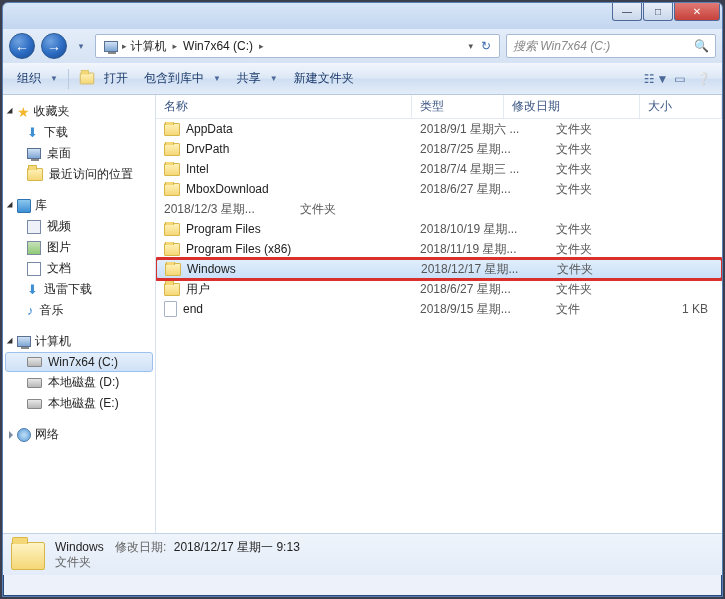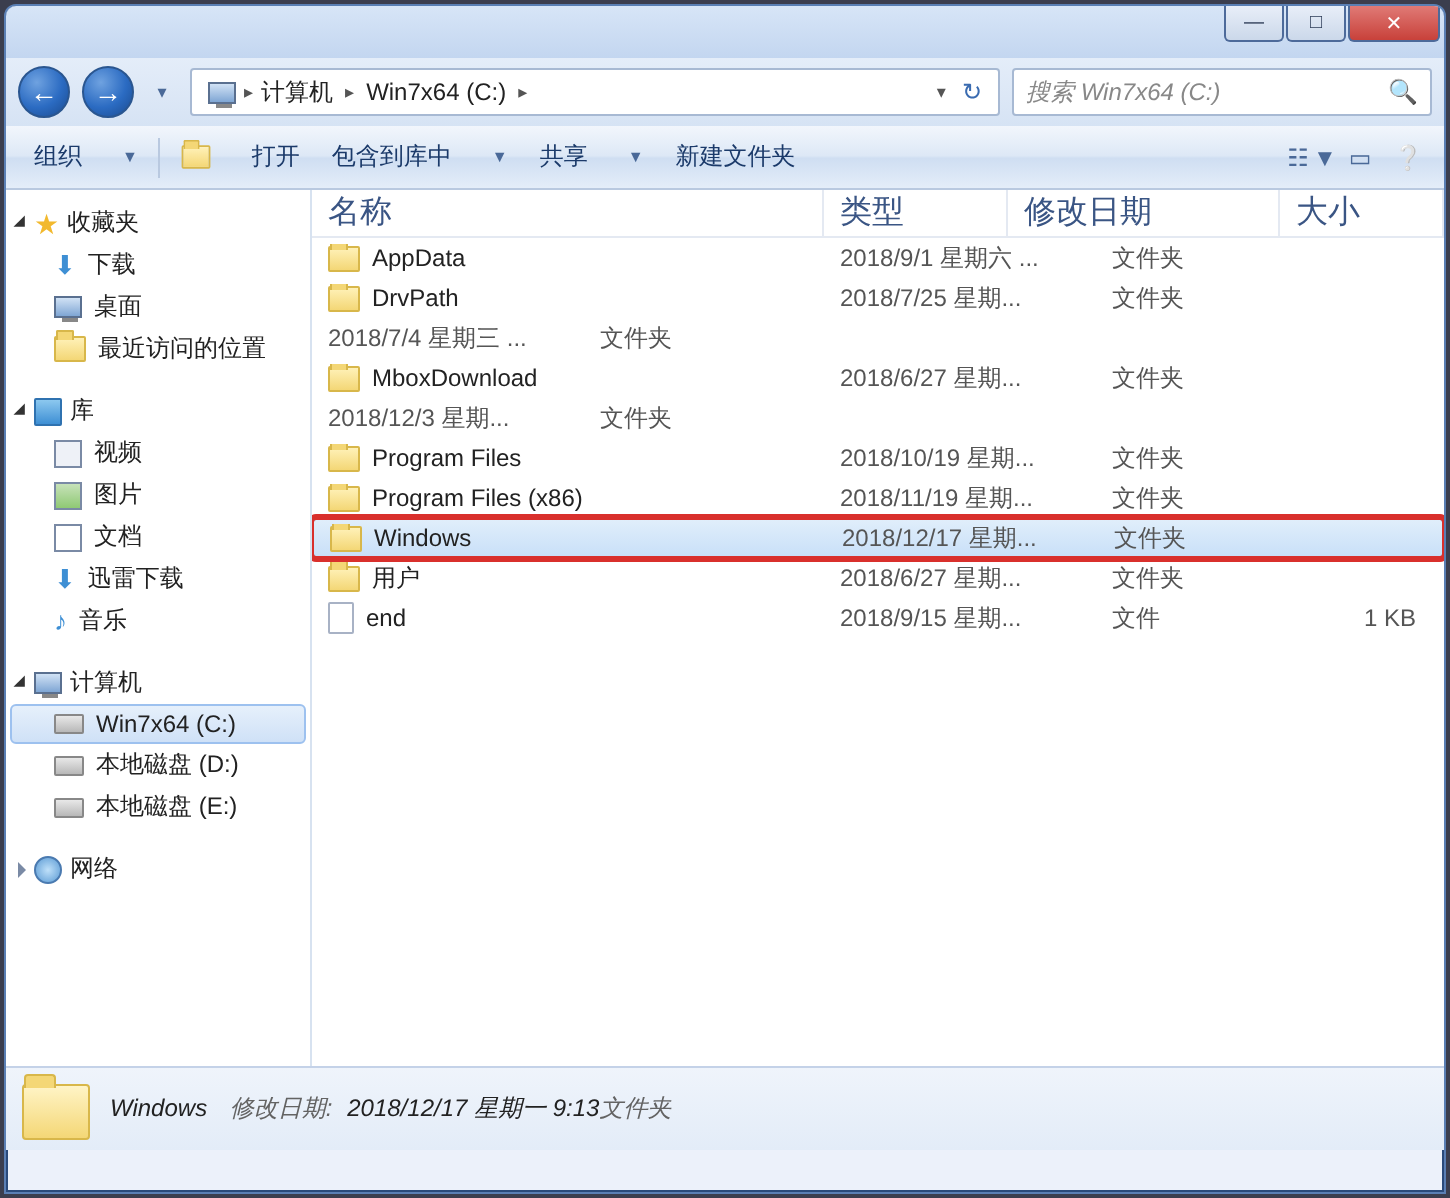--- a/index.html
+++ b/index.html
@@ -17,50 +17,50 @@
   .bc-seg{ display:flex; align-items:center; gap:4px; padding:0 4px;}
   .bc-arr{ color:#555; font-size:9px;}
   .bc-drop{ margin-left:auto; display:flex; align-items:center; gap:4px; color:#555;}
   .searchbox{ width:210px; height:24px; background:#fff; border:1px solid #a7b9d3; border-radius:2px; display:flex; align-items:center; font-size:12px; color:#888; font-style:italic; padding:0 6px; gap:6px;}
   .searchbox .mag{ margin-left:auto; color:#4a78c0; font-style:normal;}
   
   .menubar{ height:22px; background:linear-gradient(#f4f7fc,#e6edf7); border-top:1px solid #c4d2e8; border-bottom:1px solid #c4d2e8; display:flex; align-items:center; font-size:12px; gap:0;}
   .menuitem{ padding:0 9px; height:100%; display:flex; align-items:center; color:#222;}
   
   .toolbar{ height:32px; background:linear-gradient(#f2f6fc,#dde8f6 48%,#cfdef2 52%,#e4edf9); border-bottom:1px solid #b9c9e0; display:flex; align-items:center; font-size:12px; color:#1b3a6a; padding:0 6px;}
-  .tbitem{ padding:0 8px; height:24px; display:flex; align-items:center; gap:20px; border-radius:3px;text-align:center;}
+  .tbitem{ padding:0 8px; height:24px; display:flex; align-items:center; gap:9px; border-radius:3px;text-align:center;}
   .tbitem .dd{ font-size:8px; color:#4a6998;}
   .tbsep{ width:1px; height:20px; background:#b9c9e0; margin:0 2px;}
   .tbspacer{ flex:1;}
   .tbicon{ width:24px; height:24px; display:flex; align-items:center; justify-content:center; color:#4a6998;}
   
   .splitter{ display:flex; height:438px;}
   .navpane{ width:153px; background:#fff; border-right:1px solid #d7e2f0; overflow:hidden; padding:6px 2px; font-size:12px;}
   .navgroup{ margin-bottom:10px;}
   .navhead{ display:flex; align-items:center; gap:4px; padding:2px 4px; color:#222;}
   .navchild{ display:flex; align-items:center; gap:6px; padding:2px 4px 2px 22px; color:#222;}
   .navchild.sel{ background:linear-gradient(#e6f0fb,#cfe1f7); border:1px solid #9dc1ef; border-radius:3px; padding-left:21px;}
   .tri{ width:0;height:0;border-left:4px solid #7a8aa5;border-top:4px solid transparent;border-bottom:4px solid transparent; display:inline-block;}
   .tri.open{ transform:rotate(45deg); border-left-color:#333;}
   
   .listpane{ flex:1; background:#fff; display:flex; flex-direction:column;}
-  .colhead{ height:24px; border-bottom:1px solid #e4e9f2; display:flex; align-items:center; font-size:16px; color:#3a5584;}
+  .colhead{ height:24px; border-bottom:1px solid #e4e9f2; display:flex; align-items:center; font-size:12px; color:#3a5584;}
   .ch{ padding:0 8px; height:100%; display:flex; align-items:center; border-right:1px solid #e4e9f2;}
   .ch.name{ width:256px;} .ch.date{ width:136px;} .ch.type{ width:92px;} .ch.size{ flex:1; justify-content:flex-start;}
   .rows{ flex:1; overflow:auto;}
   .row{ height:20px; display:flex; align-items:center; font-size:12px; color:#222;}
   .row.sel{ background:linear-gradient(#e0eefb,#c9e0f8); border:1px solid #8fbdec; border-radius:2px;}
   .row.sel.marked{ outline:3px solid #d9302c; outline-offset:-1px;}
   .cell{ padding:0 8px; overflow:hidden; white-space:nowrap; text-overflow:ellipsis;}
   .cell.name{ width:256px; display:flex; align-items:center; gap:6px;}
   .cell.date{ width:136px; color:#555;} .cell.type{ width:92px; color:#555;} .cell.size{ flex:1; text-align:right; color:#555; padding-right:14px;}
   
   .details{ height:42px; background:linear-gradient(#eff4fb,#e3ecf8); border-top:1px solid #c4d2e8; display:flex; align-items:center; padding:4px 8px; gap:10px; font-size:12px;}
   .details .thumb{ width:34px; height:34px;}
-  .details .meta{ display:flex; flex-direction:row; line-height:15px;font-style:italic;}
+  .details .meta{ display:flex; flex-direction:column; line-height:15px;}
   .details .meta .l1{ color:#222;}
   .details .meta .l1 .lbl{ color:#636363; margin:0 4px 0 8px;}
   .details .meta .l2{ color:#636363;}
   
   .ico-folder{ width:16px; height:13px; background:linear-gradient(#fff1b8,#f4d776); border:1px solid #d8b74a; border-radius:1px; position:relative;}
   .ico-folder::before{ content:""; position:absolute; top:-4px; left:0; width:7px; height:4px; background:#f4d776; border:1px solid #d8b74a; border-bottom:none; border-radius:1px 1px 0 0;}
   .ico-folder-big{ width:34px; height:28px; background:linear-gradient(#fff4c6,#f4d776); border:1px solid #d8b74a; border-radius:2px; position:relative; margin-top:4px;}
   .ico-folder-big::before{ content:""; position:absolute; top:-6px; left:0; width:14px; height:6px; background:#f4d776; border:1px solid #d8b74a; border-bottom:none; border-radius:2px 2px 0 0;}
   .ico-file{ width:13px; height:16px; background:#fff; border:1px solid #a8b2c5; border-radius:1px; position:relative;}
   .ico-star{ color:#f2b92e; font-size:14px;}
@@ -236,20 +236,24 @@
           <div class="row">
             <div class="cell name">
               <span class="ico-folder"></span>
               <span>DrvPath</span>
             </div>
             <div class="cell date">2018/7/25 星期...</div>
             <div class="cell type">文件夹</div>
             <div class="cell size"></div>
           </div>
           <div class="row">
+            <div class="cell name">
+              <span class="ico-folder"></span>
+              <span>Intel</span>
+            </div>
             <div class="cell date">2018/7/4 星期三 ...</div>
             <div class="cell type">文件夹</div>
             <div class="cell size"></div>
           </div>
           <div class="row">
             <div class="cell name">
               <span class="ico-folder"></span>
               <span>MboxDownload</span>
             </div>
             <div class="cell date">2018/6/27 星期...</div>

